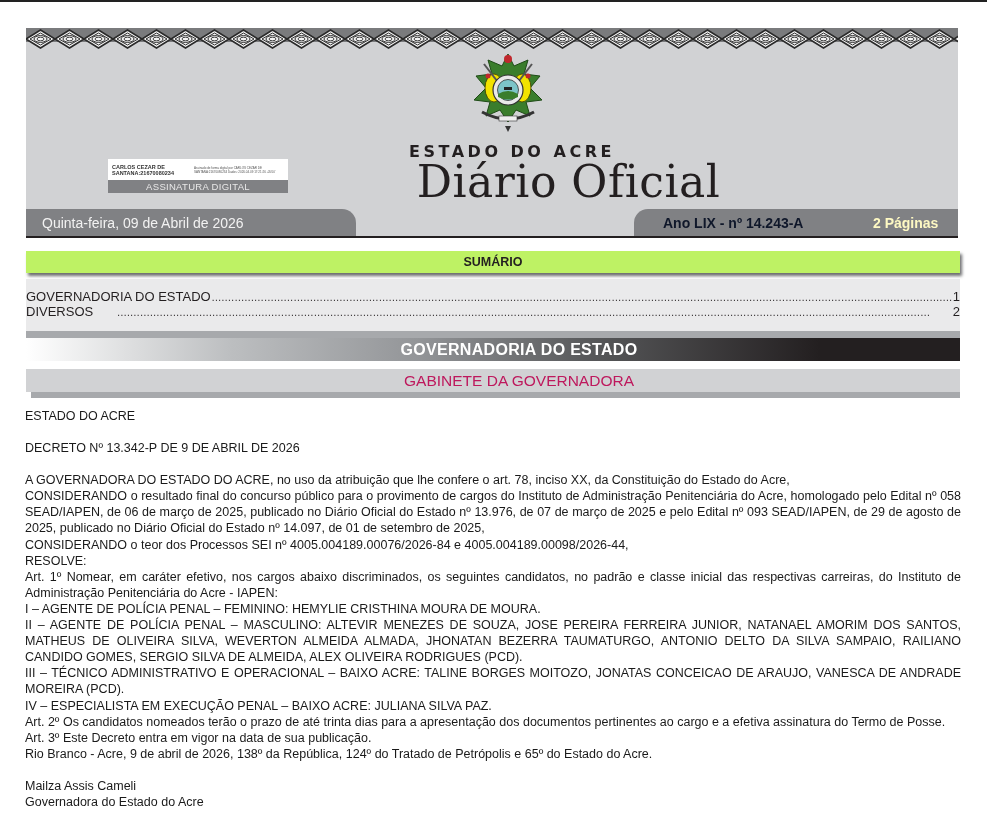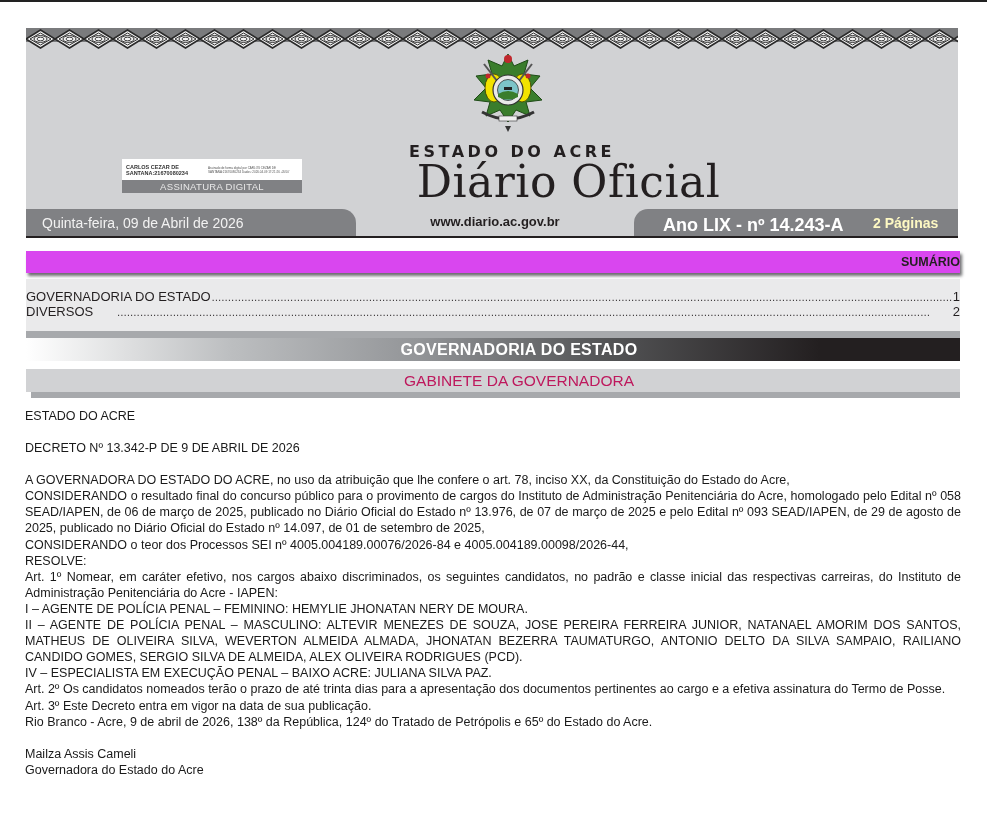--- a/index.html
+++ b/index.html
@@ -11,39 +11,39 @@
   
   .header { position: absolute; left: 26px; top: 28px; width: 932px; height: 210px; background: #d1d2d4; }
   .border-strip { position: absolute; left: 0; top: 0; width: 932px; height: 22px; background: #7a7b7d; overflow: hidden; }
   .border-strip svg { display: block; }
   .crest { position: absolute; left: 444px; top: 22px; width: 76px; height: 86px; }
   .estado-title { position: absolute; left: 0; width: 932px; top: 114px; text-align: center;
     font-family: "DejaVu Sans", sans-serif; font-weight: bold; font-size: 16px; letter-spacing: 3.5px; color: #231f20; padding-left: 40px; }
   .diario-title { position: absolute; left: 0; width: 932px; top: 128px; text-align: center;
     font-family: "DejaVu Serif", serif; font-size: 44px; color: #231f20; padding-left: 65px; letter-spacing: 0.5px; margin-left: 44px; }
 
-  .signature-box { position: absolute; left: 96px; top: 131px; width: 180px; height: 34px; }
+  .signature-box { position: absolute; left: 82px; top: 131px; width: 180px; height: 34px; }
   .sig-top { background: #ffffff; height: 21px; display: flex; align-items: center; padding: 0 4px; }
   .sig-name { font-size: 5.5px; font-weight: bold; color: #333; line-height: 6px; width: 82px; }
   .sig-detail { font-size: 3px; color: #555; line-height: 4px; flex: 1; }
   .sig-bottom { background: #808184; height: 13px; color: #e8e8e8; font-size: 9.5px; text-align: center; line-height: 13px; letter-spacing: 0.3px; }
 
   .bar-row { position: absolute; left: 0; top: 181px; width: 932px; height: 27px; }
   .bar-left { position: absolute; left: 0; top: 0; width: 330px; height: 27px; background: #808184; border-top-right-radius: 14px; padding-left: 8px; }
   .bar-left span { position: absolute; left: 16px; top: 6px; color: #f2f2f2; font-size: 14px; }
   .bar-mid { position: absolute; left: 330px; top: 0; width: 278px; height: 27px; background: #d1d2d4; text-align: center; }
   .bar-mid span { display: inline-block; margin-top: 5px; font-weight: bold; font-size: 13px; color: #231f20; }
   .bar-right { position: absolute; left: 608px; top: 0; width: 324px; height: 27px; background: #808184; border-top-left-radius: 14px; }
-  .bar-right .ano { position: absolute; left: 29px; top: 6px; color: #ffffff; font-weight: bold; font-size: 18px; }
+  .bar-right .ano { position: absolute; left: 29px; top: 6px; color: #0f172a; font-weight: bold; font-size: 14px; }
   .bar-right .pag { position: absolute; left: 239px; top: 6px; color: #fef9c3; font-weight: bold; font-size: 14px; }
   .header-underline { position: absolute; left: 0; top: 208px; width: 932px; height: 2px; background: #231f20; }
 
   
-  .sumario-bar { position: absolute; left: 26px; top: 251px; width: 934px; height: 22px; background: #d946ef;
-    box-shadow: 2px 3px 3px #6d6e70; text-align: right; }
+  .sumario-bar { position: absolute; left: 26px; top: 251px; width: 934px; height: 22px; background: #bef264;
+    box-shadow: 2px 3px 3px #6d6e70; text-align: center; }
   .sumario-bar span { font-weight: bold; font-size: 12.5px; line-height: 22px; color: #231f20; }
   .sumario-body { position: absolute; left: 26px; top: 279px; width: 934px; height: 52px; background: #eaeaeb; }
   .toc-row { position: absolute; left: 0; width: 934px; height: 14px; display: flex; align-items: baseline; font-size: 13px; color: #231f20; }
   .toc-label { white-space: nowrap; }
   .toc-dots { flex: 1; overflow: hidden; white-space: nowrap; margin: 0 1px; letter-spacing: 0.5px; font-size: 10px; }
   .toc-dots::before { content: "......................................................................................................................................................................................................................................................................................................................................"; }
   .toc-page { white-space: nowrap; }
 
   .sec-strip { position: absolute; left: 26px; top: 331px; width: 934px; height: 7px; background: #a7a9ac; }
   .section-bar { position: absolute; left: 26px; top: 338px; width: 934px; height: 23px;
@@ -109,21 +109,20 @@
       <div class="sig-name">CARLOS CEZAR DE SANTANA:21670080234</div>
       <div class="sig-detail">Assinado de forma digital por CARLOS CEZAR DE SANTANA:21670080234 Dados: 2026.04.09 17:21:26 -05'00'</div>
     </div>
     <div class="sig-bottom">ASSINATURA DIGITAL</div>
   </div>
 
   <div class="bar-row">
     <div class="bar-left">
         <span>Quinta-feira, 09 de Abril de 2026</span>
       </div>
-    <div class="bar-mid"><span>www.diario.ac.gov.br</span></div>
     <div class="bar-right">
       <span class="ano">Ano LIX  -  nº 14.243-A</span>
       <span class="pag">2 Páginas</span>
     </div>
   </div>
   <div class="header-underline"></div>
 </div>
 
 <div class="sumario-bar">
   <span>SUMÁRIO</span>
@@ -153,22 +152,23 @@
 <div class="content">
   <p>ESTADO DO ACRE</p>
   <div class="gap"></div>
   <p>DECRETO Nº 13.342-P DE 9 DE ABRIL DE 2026</p>
   <div class="gap"></div>
   <p class="j">A GOVERNADORA DO ESTADO DO ACRE, no uso da atribuição que lhe confere o art. 78, inciso XX, da Constituição do Estado do Acre,</p>
   <p class="j">CONSIDERANDO o resultado final do concurso público para o provimento de cargos do Instituto de Administração Penitenciária do Acre, homologado pelo Edital nº 058 SEAD/IAPEN, de 06 de março de 2025, publicado no Diário Oficial do Estado nº 13.976, de 07 de março de 2025 e pelo Edital nº 093 SEAD/IAPEN, de 29 de agosto de 2025, publicado no Diário Oficial do Estado nº 14.097, de 01 de setembro de 2025,</p>
   <p class="j">CONSIDERANDO o teor dos Processos SEI nº 4005.004189.00076/2026-84 e 4005.004189.00098/2026-44,</p>
   <p class="j">RESOLVE:</p>
   <p class="j">Art. 1º Nomear, em caráter efetivo, nos cargos abaixo discriminados, os seguintes candidatos, no padrão e classe inicial das respectivas carreiras, do Instituto de Administração Penitenciária do Acre - IAPEN:</p>
-  <p class="j">I – AGENTE DE POLÍCIA PENAL – FEMININO: HEMYLIE JHONATAN NERY DE MOURA.</p>
+  <p class="j">I – AGENTE DE POLÍCIA PENAL – FEMININO: HEMYLIE CRISTHINA MOURA DE MOURA.</p>
   <p class="j">II – AGENTE DE POLÍCIA PENAL – MASCULINO: ALTEVIR MENEZES DE SOUZA, JOSE PEREIRA FERREIRA JUNIOR, NATANAEL AMORIM DOS SANTOS, MATHEUS DE OLIVEIRA SILVA, WEVERTON ALMEIDA ALMADA, JHONATAN BEZERRA TAUMATURGO, ANTONIO DELTO DA SILVA SAMPAIO, RAILIANO CANDIDO GOMES, SERGIO SILVA DE ALMEIDA, ALEX OLIVEIRA RODRIGUES (PCD).</p>
+  <p class="j">III – TÉCNICO ADMINISTRATIVO E OPERACIONAL – BAIXO ACRE: TALINE BORGES MOITOZO, JONATAS CONCEICAO DE ARAUJO, VANESCA DE ANDRADE MOREIRA (PCD).</p>
   <p class="j">IV – ESPECIALISTA EM EXECUÇÃO PENAL – BAIXO ACRE: JULIANA SILVA PAZ.</p>
   <p class="j">Art. 2º Os candidatos nomeados terão o prazo de até trinta dias para a apresentação dos documentos pertinentes ao cargo e a efetiva assinatura do Termo de Posse.</p>
   <p class="j">Art. 3º Este Decreto entra em vigor na data de sua publicação.</p>
   <p class="j">Rio Branco - Acre, 9 de abril de 2026, 138º da República, 124º do Tratado de Petrópolis e 65º do Estado do Acre.</p>
   <div class="gap"></div>
   <p>Mailza Assis Cameli</p>
   <p>Governadora do Estado do Acre</p>
 </div>
 
 </body></html>

